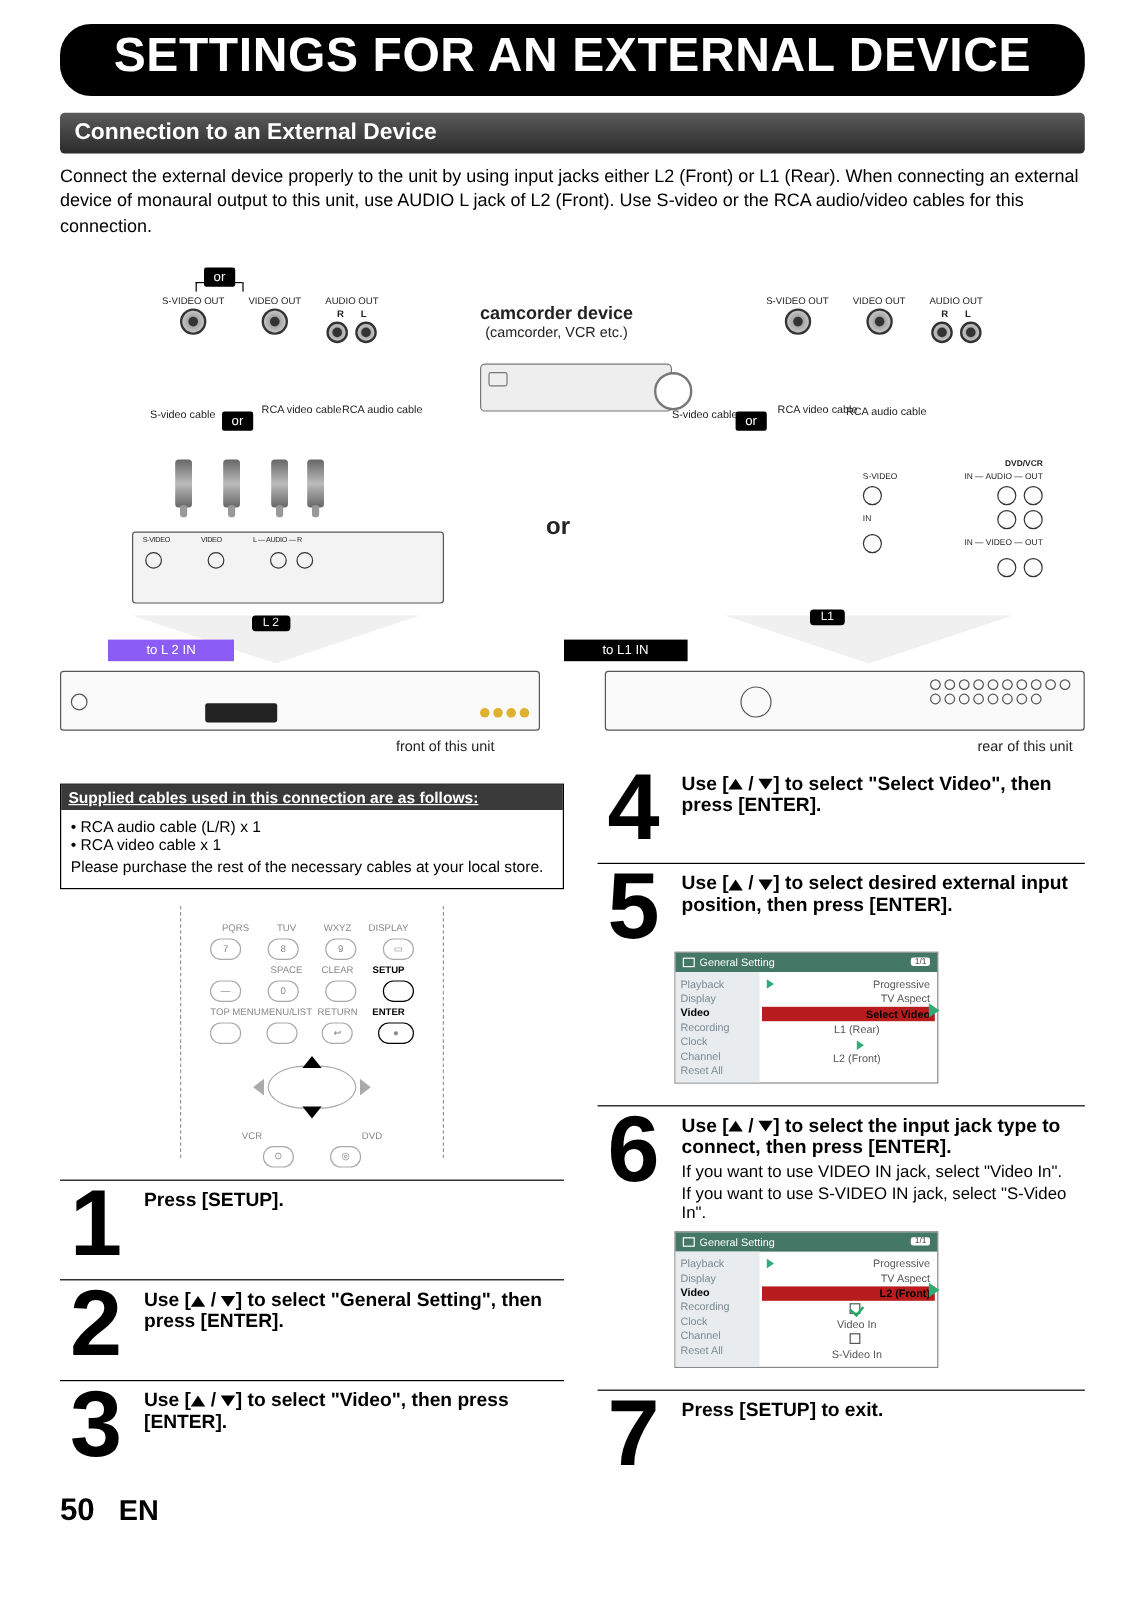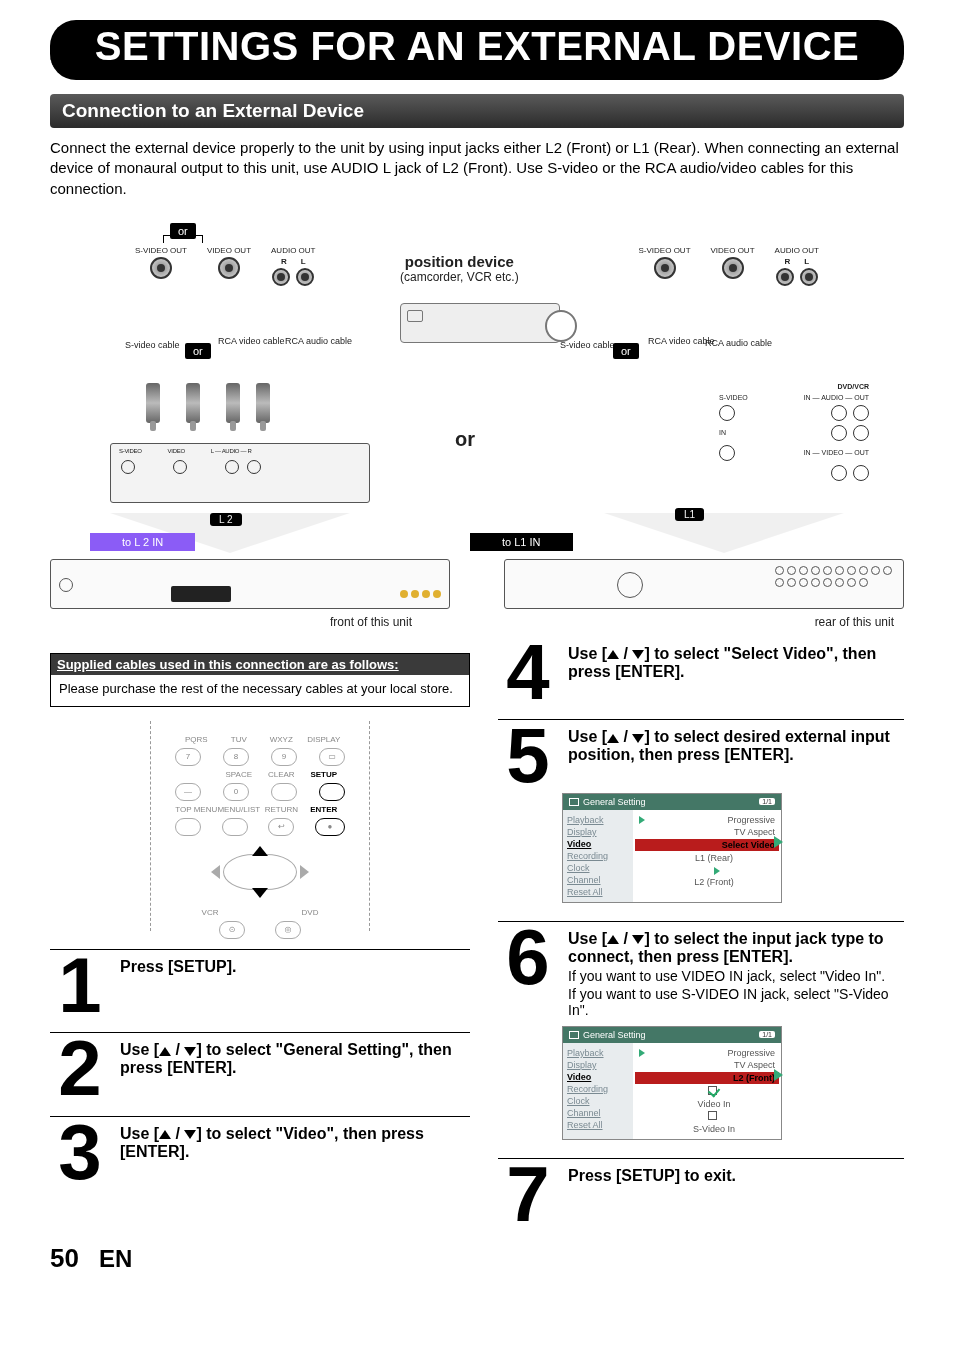--- a/index.html
+++ b/index.html
@@ -217,21 +217,21 @@
     width:220px; margin:8px 0 0 64px;
     border:1px solid #888; font-size:9px; background:#fff;
   }
   .osd-title{
     background:#476; color:#fff; padding:3px 6px; display:flex; align-items:center; gap:4px;
   }
   .osd-title .tv-ic{width:10px;height:8px;border:1px solid #fff;}
   .osd-title .tag{margin-left:auto;background:#fff;color:#333;padding:0 3px;border-radius:2px;font-size:7px;}
   .osd-body{display:flex;}
   .osd-side{background:#e8ecee;width:70px;padding:4px 4px;color:#7a8a92;}
-  .osd-side div{padding:1px 0;text-decoration:underline;}
+  .osd-side div{padding:1px 0;}
   .osd-side .sel{color:#000;font-weight:700;}
   .osd-main{flex:1;padding:4px 6px;position:relative;}
   .osd-row{display:flex;align-items:center;gap:4px;padding:1px 0;color:#555;}
   .osd-row.hi{background:#b91c1c;color:#000;font-weight:700;padding:1px 4px;margin:1px -4px;justify-content:flex-end;}
   .osd-arrow-r{width:0;height:0;border-top:4px solid transparent;border-bottom:4px solid transparent;border-left:6px solid #3a7;}
   .osd-arrow-big{position:absolute;right:-2px;top:26px;width:0;height:0;border-top:6px solid transparent;border-bottom:6px solid transparent;border-left:9px solid #3a7;}
   .chk{width:9px;height:9px;border:1px solid #555;display:inline-block;margin-right:3px;position:relative;}
   .chk.on::after{content:"";position:absolute;left:1px;top:-1px;width:6px;height:8px;border-right:2px solid #2a6;border-bottom:2px solid #2a6;transform:rotate(40deg);}
   .osd-main .indent{padding-left:14px;flex-direction:column;}
 
@@ -309,21 +309,21 @@
           <span>L</span>
         </div>
       <div class="audio-pair">
         <div class="jack small"></div>
         <div class="jack small"></div>
       </div>
     </div>
   </div>
 
   <div class="ext-device-box">
-    <div class="hdr">position device</div>
+    <div class="hdr">camcorder device</div>
     <div class="sub">(camcorder, VCR etc.)</div>
   </div>
   <div class="camcorder"></div>
 
   <div class="cable-lbl" style="left:75px;top:128px;">S-video
 cable</div>
   <span class="or-bar mid1">or</span>
   <div class="cable-lbl" style="left:168px;top:124px;">RCA
 video
 cable</div>
@@ -435,20 +435,24 @@
   </div>
   <div class="unit-caption left">front of this unit</div>
   <div class="unit-caption right">rear of this unit</div>
 </div>
 
 <div class="lower">
   <div class="col">
 
     <div class="supplied-box">
       <div class="hd">Supplied cables used in this connection are as follows:</div>
+      <ul>
+        <li>RCA audio cable (L/R) x 1</li>
+        <li>RCA video cable x 1</li>
+      </ul>
       <div class="note">Please purchase the rest of the necessary cables at your local store.</div>
     </div>
 
     <div class="remote">
       <div class="remote-row">
         <span class="remote-lbl">PQRS</span>
         <span class="remote-lbl">TUV</span>
         <span class="remote-lbl">WXYZ</span>
         <span class="remote-lbl">DISPLAY</span>
       </div>

